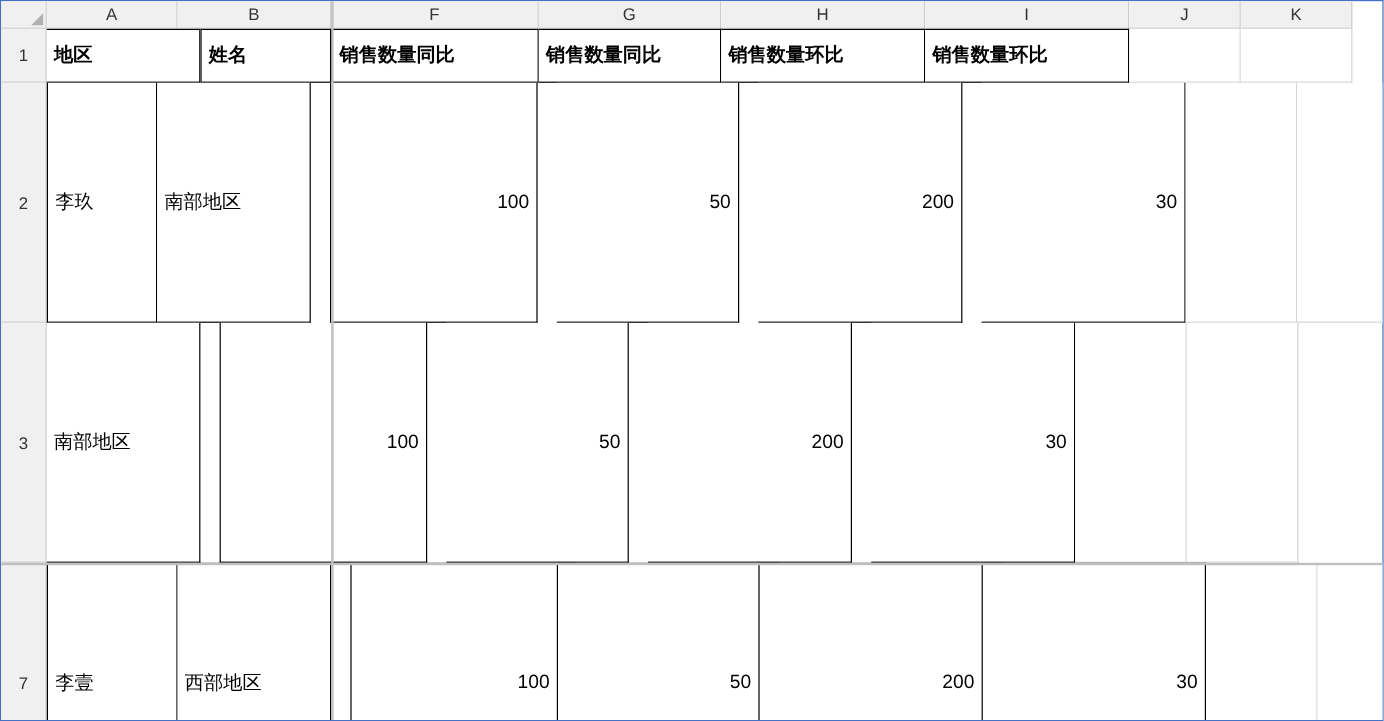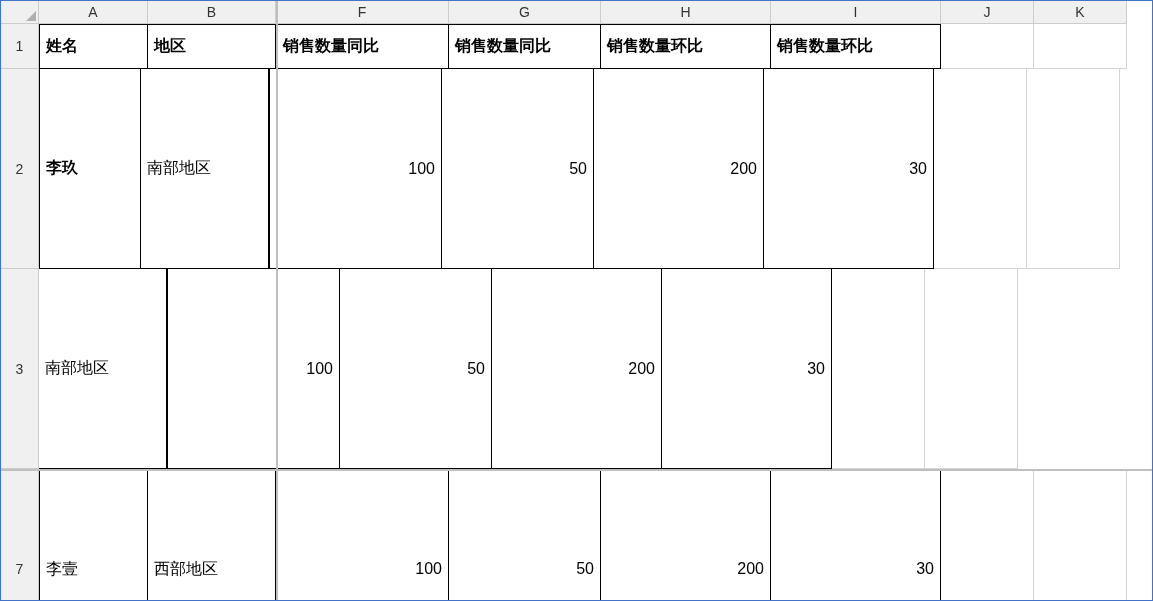--- a/index.html
+++ b/index.html
@@ -41,21 +41,21 @@
     .grow { display:flex; }
     .cell {
       border-right:1px solid #d4d4d4; border-bottom:1px solid #d4d4d4;
       background:#fff; padding:4px 6px; font-size:16px; color:#000;
       display:flex; align-items:center; overflow:hidden;
     }
     .b-top { border-top:1.5px solid #000; }
     .b-bot { border-bottom:1.5px solid #000; }
     .b-left { border-left:1.5px solid #000; }
     .b-right { border-right:1.5px solid #000; }
-    .txt-right { justify-content:flex-end; }
+    .txt-right { justify-content:flex-end;margin-left:16px; }
     .bold { font-weight:700; }
   </style>
 </head>
 <body>
 
 <div class="sheet">
   <div class="corner"></div>
 
   <div class="col-headers" id="colH">
       <div class="col-h" style="width: 109px;">A</div>
@@ -69,31 +69,31 @@
     </div>
   <div class="row-headers" id="rowH">
       <div class="row-h" style="height: 45px;">1</div>
       <div class="row-h" style="height: 200px;">2</div>
       <div class="row-h" style="height: 200px;">3</div>
       <div class="row-h" style="height: 200px;">7</div>
     </div>
 
   <div class="grid" id="grid">
       <div class="grow">
+        <div class="cell  b-bot b-top b-right bold" style="width: 128px; height: 45px;">地区</div>
         <div class="cell  b-bot b-top b-left b-right bold" style="width: 109px; height: 45px;">姓名</div>
-        <div class="cell  b-bot b-top b-right bold" style="width: 128px; height: 45px;">地区</div>
         <div class="cell  b-bot b-top b-left b-right bold" style="width: 173px; height: 45px;">销售数量同比</div>
         <div class="cell  b-bot b-top b-right bold" style="width: 152px; height: 45px;">销售数量同比</div>
         <div class="cell  b-bot b-top b-right bold" style="width: 170px; height: 45px;">销售数量环比</div>
         <div class="cell  b-bot b-top b-right b-right bold" style="width: 170px; height: 45px;">销售数量环比</div>
         <div class="cell  bold" style="width: 93px; height: 45px;"></div>
         <div class="cell  bold" style="width: 93px; height: 45px;"></div>
       </div>
       <div class="grow">
-        <div class="cell  b-bot b-left b-right" style="width: 102px; height: 200px; font-weight: bold;">李玖</div>
+        <div class="cell  b-bot b-left b-right" style="width: 92px; height: 200px;">李玖</div>
         <div class="cell  b-bot b-right" style="width: 128px; height: 200px;">南部地区</div>
         <div class="cell  b-bot b-left b-right txt-right" style="width: 173px; height: 200px;">100</div>
         <div class="cell  b-bot b-right txt-right" style="width: 152px; height: 200px;">50</div>
         <div class="cell  b-bot b-right txt-right" style="width: 170px; height: 200px;">200</div>
         <div class="cell  b-bot b-right b-right txt-right" style="width: 170px; height: 200px;">30</div>
         <div class="cell " style="width: 93px; height: 200px;"></div>
         <div class="cell " style="width: 93px; height: 200px;"></div>
       </div>
       <div class="grow">
         <div class="cell  b-bot b-right" style="width: 128px; height: 200px;">南部地区</div>

